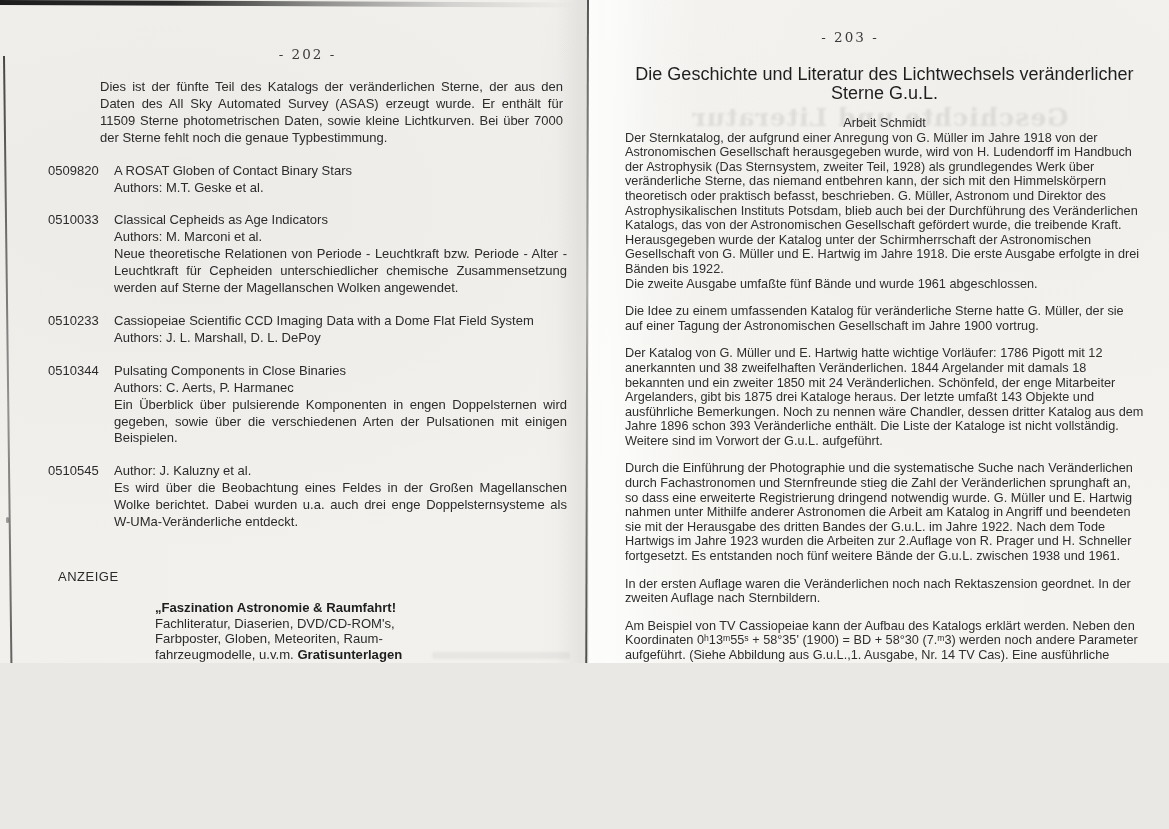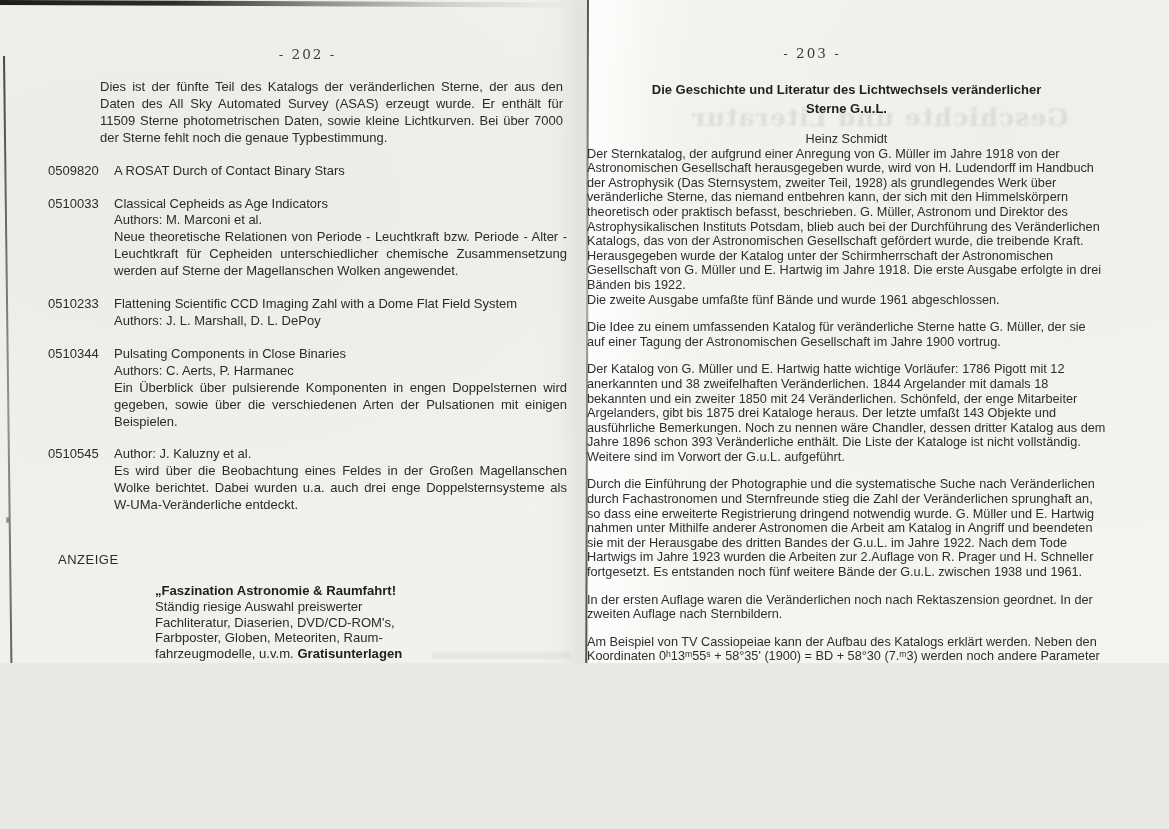--- a/index.html
+++ b/index.html
@@ -54,21 +54,21 @@
     position:absolute;left:655px;top:103px;width:450px;
     text-align:center;font-family:"DejaVu Serif",serif;font-weight:bold;
     font-size:25px;letter-spacing:1px;color:rgba(80,80,80,0.12);
     transform:scaleX(-1);filter:blur(1.3px);
     white-space:nowrap;pointer-events:none;
   }
 
   
   .col{position:absolute;top:0;}
   .col-left{left:48px;width:519px;padding-top:46px;font-size:13px;line-height:16.9px;}
-  .col-right{left:587px;width:519px;padding-top:45px;font-size:12.7px;line-height:14.6px;color:#2e2e2e;}
+  .col-right{left:625px;width:519px;padding-top:29px;font-size:12.7px;line-height:14.6px;color:#2e2e2e;}
 
   .pagenum{
     font-family:"DejaVu Serif",serif;font-size:13.5px;line-height:16px;
     letter-spacing:2px;color:#3a3a3a;text-align:center;
   }
   .col-right .pagenum{width:450px;}
 
   
   .intro{margin:17px 0 0 52px;width:463px;text-align:justify;white-space:pre-line;}
   .entry{display:flex;margin-top:16px;}
@@ -77,21 +77,21 @@
   .entry-body{flex:1;}
   .entry-title{margin:0;}
   .entry-authors{margin:0;}
   .entry-abstract{margin:0;text-align:justify;}
   .anzeige{margin:38px 0 0 10px;letter-spacing:0.5px;}
   .ad{margin:14px 0 0 107px;font-size:13.1px;line-height:15.8px;}
   .ad-line b{font-weight:bold;color:#1e1e1e;}
 
   
   .title{
-    margin:20px auto 0 auto;font-size:13px;font-weight:bold;line-height:18.5px;
+    margin:20px auto 0 auto;font-size:18px;font-weight:normal;line-height:18.5px;
     text-align:center;color:#1f1f1f;white-space:pre-line;position:relative;z-index:2;
   }
   .author{margin-top:14px;text-align:center;position:relative;z-index:2;}
   .body{position:relative;z-index:2;}
   .body p{margin:0 0 13px 0;white-space:pre-line;}
 </style>
 </head>
 <body>
 
 <div class="scan">
@@ -113,37 +113,38 @@
   <div class="ghost-bar" style="left:648px;top:780px;width:380px;"></div>
 
   <div class="col col-left">
     <div class="pagenum">-  202  -</div>
 
     <p class="intro">Dies ist der fünfte Teil des Katalogs der veränderlichen Sterne, der aus den Daten des All Sky Automated Survey (ASAS) erzeugt wurde. Er enthält für 11509 Sterne photometrischen Daten, sowie kleine Lichtkurven. Bei über 7000 der Sterne fehlt noch die genaue Typbestimmung.</p>
 
     <div class="entry">
       <div class="entry-id">0509820</div>
       <div class="entry-body">
-        <p class="entry-title">A ROSAT Durch of Contact Binary Stars</p>
+        <p class="entry-title">A ROSAT Globen of Contact Binary Stars</p>
+        <p class="entry-authors">Authors: M.T. Geske et al.</p>
       </div>
     </div>
 
     <div class="entry">
       <div class="entry-id">0510033</div>
       <div class="entry-body">
         <p class="entry-title">Classical Cepheids as Age Indicators</p>
         <p class="entry-authors">Authors: M. Marconi et al.</p>
         <p class="entry-abstract">Neue theoretische Relationen von Periode - Leuchtkraft bzw. Periode - Alter -  Leuchtkraft für Cepheiden unterschiedlicher chemische Zusammensetzung werden auf Sterne der Magellanschen Wolken angewendet.</p>
       </div>
     </div>
 
     <div class="entry">
       <div class="entry-id">0510233</div>
       <div class="entry-body">
-        <p class="entry-title">Flattening Scientific CCD Imaging Zahl with a Dome Flat Field System</p>
+        <p class="entry-title">Cassiopeiae Scientific CCD Imaging Data with a Dome Flat Field System</p>
         <p class="entry-authors">Authors: J. L. Marshall, D. L. DePoy</p>
       </div>
     </div>
 
     <div class="entry">
       <div class="entry-id">0510344</div>
       <div class="entry-body">
         <p class="entry-title">Pulsating Components in Close Binaries</p>
         <p class="entry-authors">Authors: C. Aerts, P. Harmanec</p>
         <p class="entry-abstract">Ein Überblick über pulsierende Komponenten in engen Doppelsternen wird gegeben, sowie über die verschiedenen Arten der Pulsationen mit einigen Beispielen.</p>
@@ -155,37 +156,36 @@
       <div class="entry-body">
         <p class="entry-authors">Author: J. Kaluzny et al.</p>
         <p class="entry-abstract">Es wird über die Beobachtung eines Feldes in der Großen Magellanschen Wolke berichtet. Dabei wurden u.a. auch drei enge Doppelsternsysteme als W-UMa-Veränderliche entdeckt.</p>
       </div>
     </div>
 
     <div class="anzeige">ANZEIGE</div>
 
     <div class="ad">
       <div class="ad-line"><span></span><b>„Faszination Astronomie &amp; Raumfahrt!</b></div>
-      <div class="ad-line"><span>Ständig riesige Auswahl preiswerter</span><b></b></div>
       <div class="ad-line"><span>Fachliteratur, Diaserien, DVD/CD-ROM's,</span><b></b></div>
       <div class="ad-line"><span>Farbposter, Globen, Meteoriten, Raum-</span><b></b></div>
       <div class="ad-line"><span>fahrzeugmodelle, u.v.m. </span><b>Gratisunterlagen</b></div>
       <div class="ad-line"><span></span><b>anfordern! Weltraum-Versand Stefan Böhle,</b></div>
       <div class="ad-line"><span></span><b>Connollystr. 24/2, 80809 München,</b></div>
       <div class="ad-line"><span></span><b>Tel. 0162/5910355, www.weltraum-versand.de“</b></div>
     </div>
   </div>
 
   <div class="col col-right">
     <div class="pagenum">-  203  -</div>
 
     <h1 class="title">Die Geschichte und Literatur des Lichtwechsels veränderlicher
 Sterne G.u.L.</h1>
 
-    <div class="author">Heinz Schmidt</div>
+    <div class="author">Arbeit Schmidt</div>
 
     <div class="body">
       <p>Der Sternkatalog, der aufgrund einer Anregung von G. Müller im Jahre 1918 von der Astronomischen Gesellschaft herausgegeben wurde, wird von H. Ludendorff im Handbuch der Astrophysik (Das Sternsystem, zweiter Teil, 1928) als grundlegendes Werk über veränderliche Sterne, das niemand entbehren kann, der sich mit den Himmelskörpern theoretisch oder praktisch befasst, beschrieben. G. Müller, Astronom und Direktor des Astrophysikalischen Instituts Potsdam, blieb auch bei der Durchführung des Veränderlichen Katalogs, das von der Astronomischen Gesellschaft gefördert wurde, die treibende Kraft.
 Herausgegeben wurde der Katalog unter der Schirmherrschaft der Astronomischen Gesellschaft von G. Müller und E. Hartwig im Jahre 1918. Die erste Ausgabe erfolgte in drei Bänden bis 1922.
 Die zweite Ausgabe umfaßte fünf Bände und wurde 1961 abgeschlossen.</p>
       <p>Die Idee zu einem umfassenden Katalog für veränderliche Sterne hatte G. Müller, der sie auf einer Tagung der Astronomischen Gesellschaft im Jahre 1900 vortrug.</p>
       <p>Der  Katalog von G. Müller und E. Hartwig hatte wichtige Vorläufer: 1786 Pigott mit 12 anerkannten und 38 zweifelhaften Veränderlichen. 1844  Argelander mit damals 18 bekannten und ein zweiter 1850 mit 24 Veränderlichen.  Schönfeld, der enge Mitarbeiter  Argelanders, gibt bis 1875 drei Kataloge heraus. Der letzte umfaßt 143 Objekte und ausführliche Bemerkungen. Noch zu nennen wäre Chandler, dessen dritter Katalog aus dem Jahre 1896 schon 393 Veränderliche enthält. Die Liste der Kataloge ist nicht vollständig. Weitere sind im Vorwort der G.u.L. aufgeführt.</p>
       <p>Durch die Einführung der Photographie und die systematische Suche nach Veränderlichen durch Fachastronomen und Sternfreunde stieg die Zahl der Veränderlichen sprunghaft an, so dass eine erweiterte Registrierung dringend notwendig wurde. G. Müller und E. Hartwig nahmen unter Mithilfe anderer Astronomen die Arbeit am Katalog in Angriff und beendeten sie mit der Herausgabe des dritten Bandes der G.u.L. im Jahre 1922. Nach dem Tode Hartwigs im Jahre 1923 wurden die Arbeiten zur 2.Auflage von  R. Prager und H. Schneller fortgesetzt. Es entstanden noch fünf weitere Bände der G.u.L. zwischen 1938 und 1961.</p>
       <p>In der ersten Auflage waren die Veränderlichen noch nach Rektaszension geordnet. In der zweiten Auflage nach Sternbildern.</p>
       <p>Am Beispiel von TV Cassiopeiae kann der Aufbau des Katalogs erklärt werden. Neben den Koordinaten 0ʰ13ᵐ55ˢ + 58°35' (1900) = BD + 58°30 (7.ᵐ3) werden noch andere Parameter aufgeführt. (Siehe Abbildung aus G.u.L.,1. Ausgabe, Nr. 14 TV Cas). Eine ausführliche Geschichte bis zur Bestimmung der Periode und der Lichtkurve ist zur Bearbeitung des Veränderlichen nachlesbar.</p>

